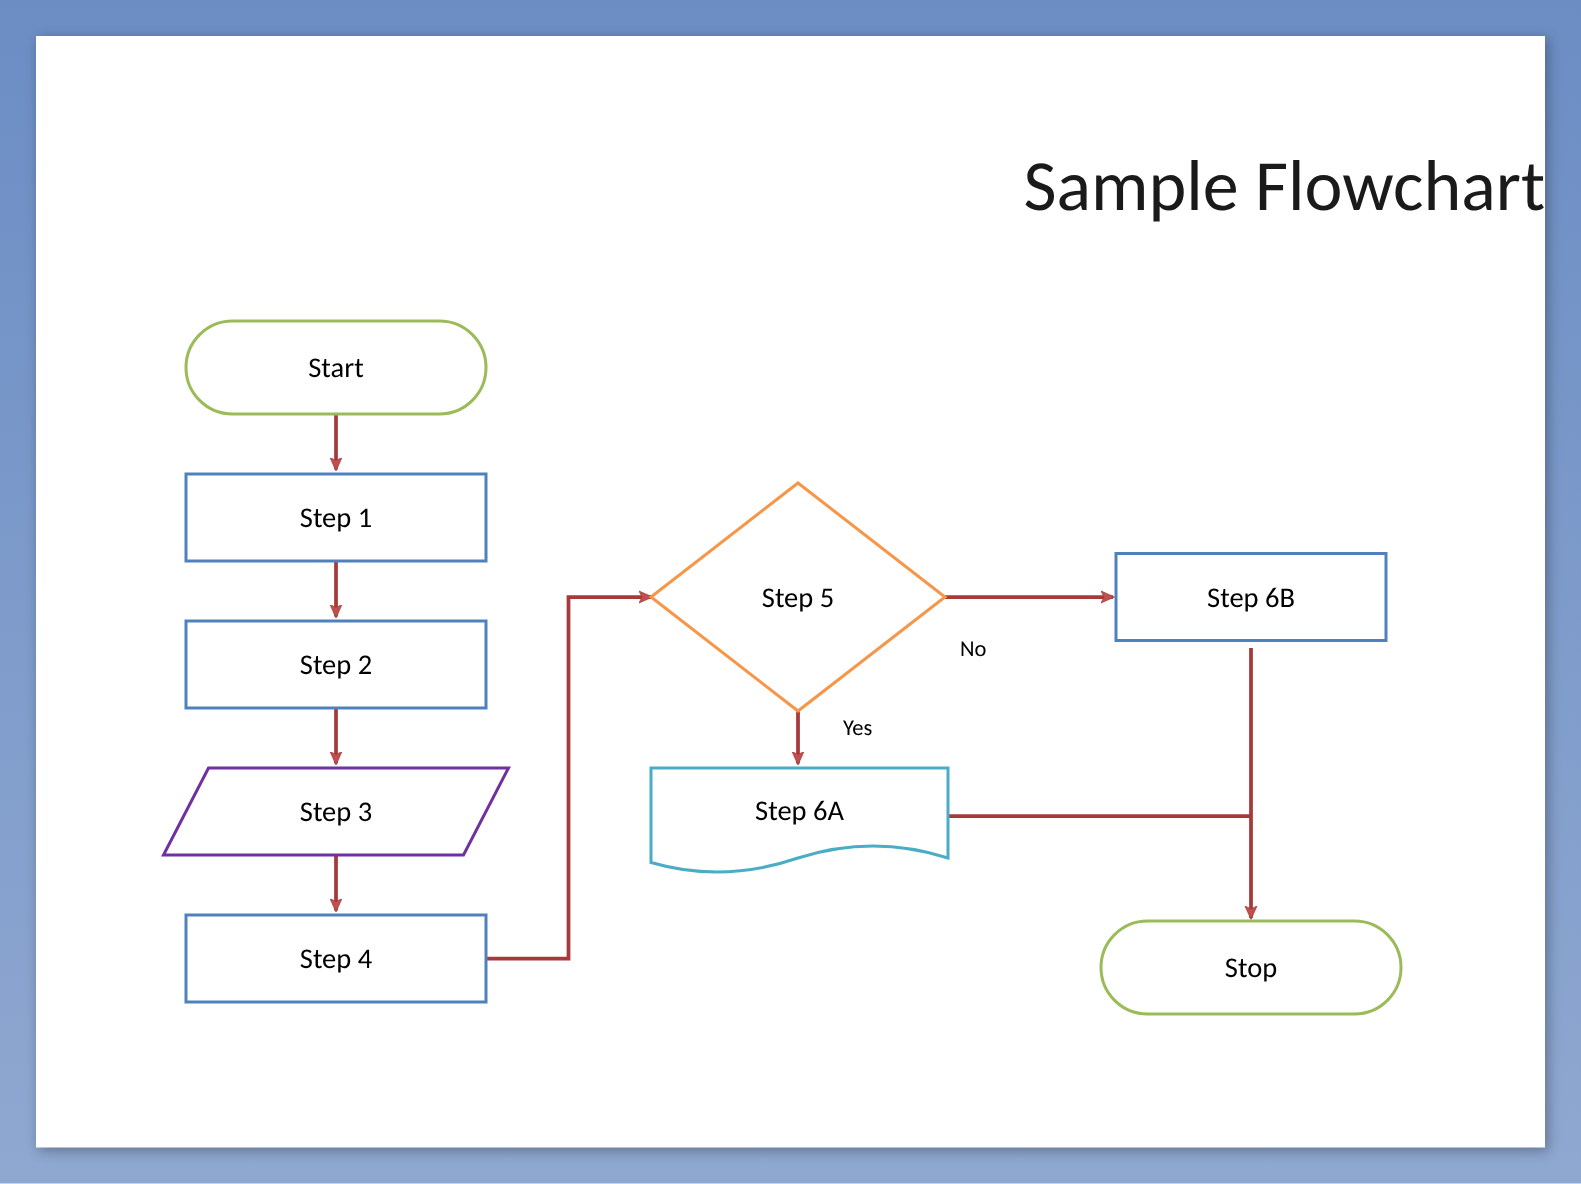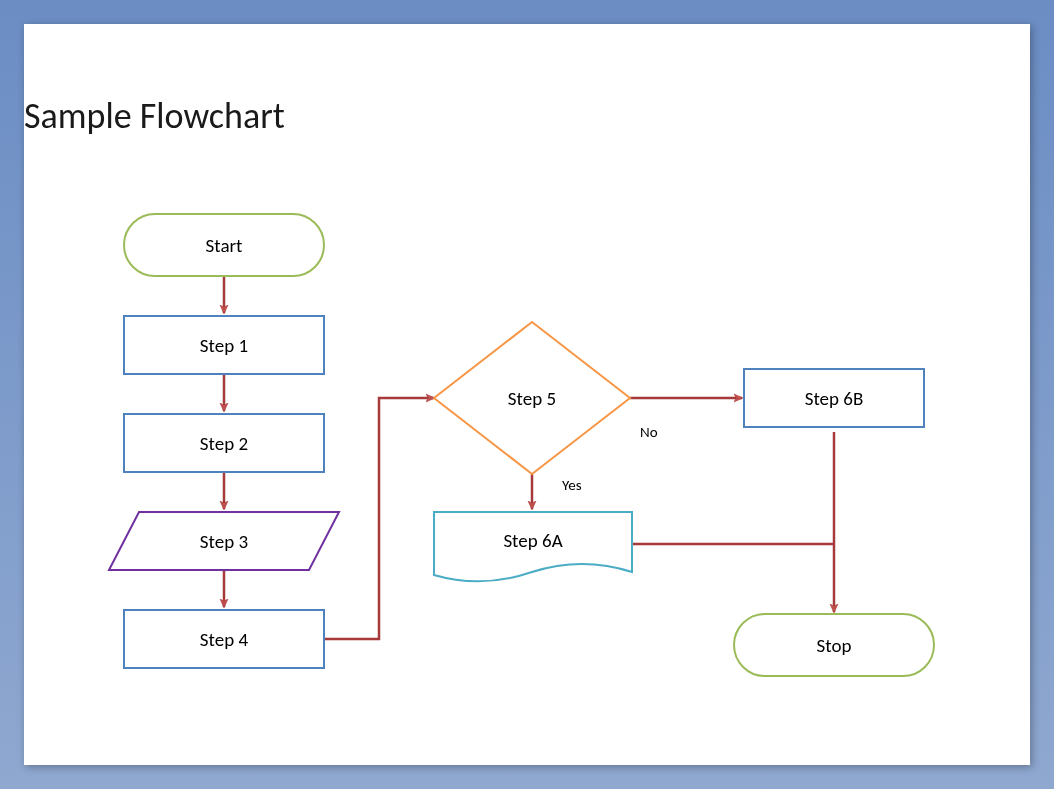--- a/index.html
+++ b/index.html
@@ -17,22 +17,22 @@
       width: 1006px;
       height: 741px;
       background: #ffffff;
       box-shadow: 2px 2px 8px rgba(0,0,0,0.3);
     }
     .title {
       position: absolute;
       top: 70px;
       left: 0;
       width: 100%;
-      text-align: left;
-      font-size: 36px;
+      text-align: right;
+      font-size: 48px;
       font-weight: 400;
       color: #1a1a1a;
     }
     svg.flowchart {
       position: absolute;
       top: 0;
       left: 0;
       width: 1006px;
       height: 741px;
     }

